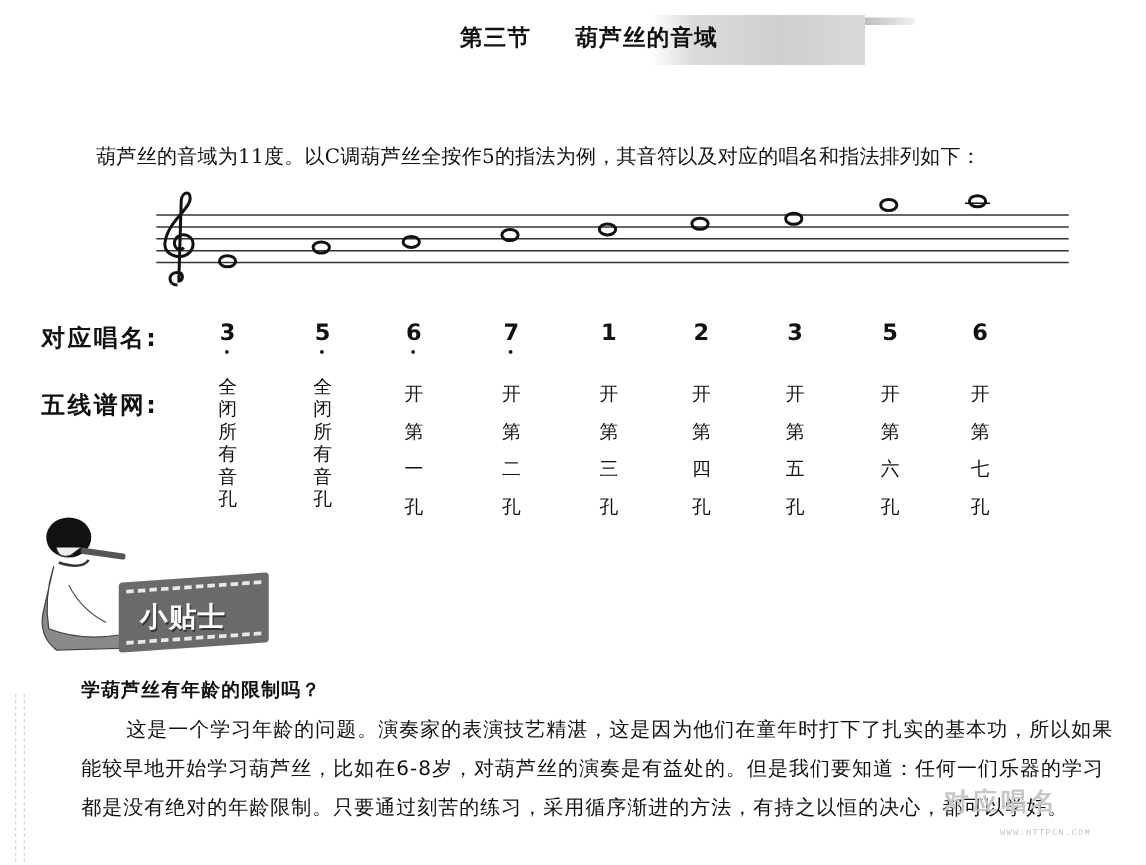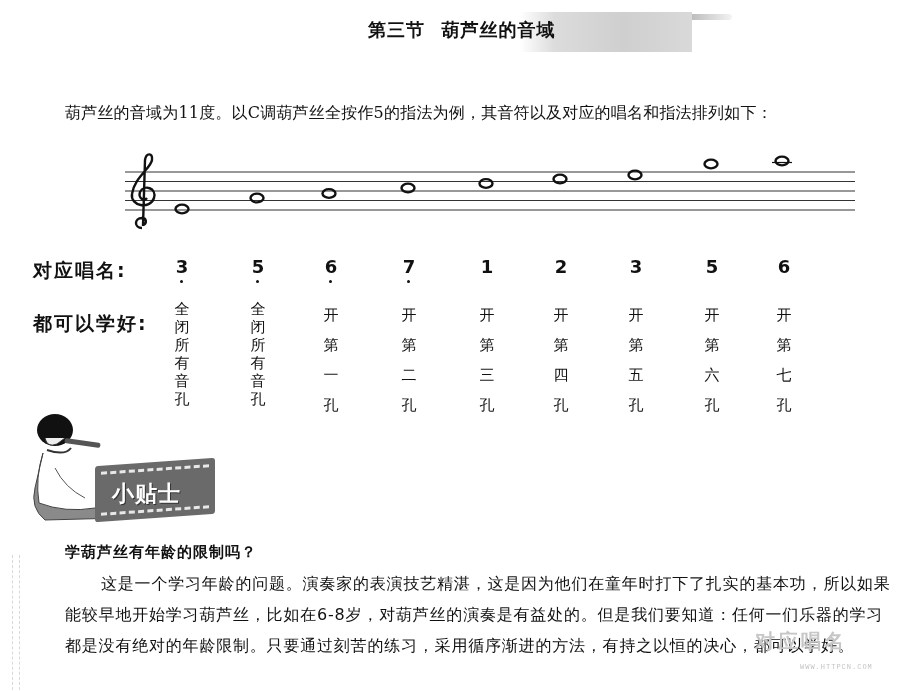--- a/index.html
+++ b/index.html
@@ -15,21 +15,21 @@
     background:linear-gradient(90deg, #ffffff 0%, #dcdcdc 20%, #cfcfcf 60%, #d9d9d9 100%);
     clip-path: polygon(0 0, 100% 0, 100% 100%, 0 100%);
   }
   .title-tail {
     position:absolute; left:692px; top:14px; width:40px; height:6px;
     background:linear-gradient(90deg, #bdbdbd, #f3f3f3);
     border-radius:0 6px 6px 0;
   }
   .title {
     position:absolute; left:368px; top:18px;
-    font-family:Liberation Serif, serif; font-weight:bold; font-size:18px; letter-spacing:1px;
+    font-family:Liberation Mono, monospace; font-weight:bold; font-size:18px; letter-spacing:1px;
     white-space:pre;
   }
   .intro {
     position:absolute; left:34px; top:96px; width:850px;
     font-family:"DejaVu Serif", serif; font-size:16px; line-height:34px;
     text-indent:31px; letter-spacing:0.2px;
   }
   .staff { position:absolute; left:120px; top:150px; }
   .row-label {
     position:absolute; left:33px; font-size:19px; letter-spacing:2px;font-weight:bold;
@@ -80,21 +80,21 @@
     font-family:Liberation Mono, monospace;
   }
 </style>
 </head>
 <body>
 
 <div class="title-bg"></div>
 <div class="title-tail"></div>
 <div class="title">第三节   葫芦丝的音域</div>
 
-<p class="intro" style="margin:0">葫芦丝的音域为11度。以C调葫芦丝全按作5的指法为例，其音符以及对应的唱名和指法排列如下：</p>
+<p class="intro" style="margin:12px">葫芦丝的音域为11度。以C调葫芦丝全按作5的指法为例，其音符以及对应的唱名和指法排列如下：</p>
 
 <svg class="staff" width="740" height="80" viewBox="0 0 740 80">
   <g stroke="#333" stroke-width="1.2">
     <line x1="5" y1="22" x2="735" y2="22"></line>
     <line x1="5" y1="31.5" x2="735" y2="31.5"></line>
     <line x1="5" y1="41" x2="735" y2="41"></line>
     <line x1="5" y1="50.5" x2="735" y2="50.5"></line>
     <line x1="5" y1="60" x2="735" y2="60"></line>
   </g>
   <g>
@@ -118,21 +118,21 @@
 <div class="solfa" style="left:167px"><span>3</span><i class="dot"></i></div>
 <div class="solfa" style="left:243px"><span>5</span><i class="dot"></i></div>
 <div class="solfa" style="left:316px"><span>6</span><i class="dot"></i></div>
 <div class="solfa" style="left:394px"><span>7</span><i class="dot"></i></div>
 <div class="solfa" style="left:472px"><span>1</span></div>
 <div class="solfa" style="left:546px"><span>2</span></div>
 <div class="solfa" style="left:621px"><span>3</span></div>
 <div class="solfa" style="left:697px"><span>5</span></div>
 <div class="solfa" style="left:769px"><span>6</span></div>
 
-<div class="row-label" style="top:311px">都可以学好:</div>
+<div class="row-label" style="top:311px">五线谱网:</div>
 <div class="finger dense" style="left:170px;top:300px">
   <span>全</span>
     <span>闭</span>
     <span>所</span>
     <span>有</span>
     <span>音</span>
     <span>孔</span>
 </div>
 <div class="finger dense" style="left:246px;top:300px">
   <span>全</span>

